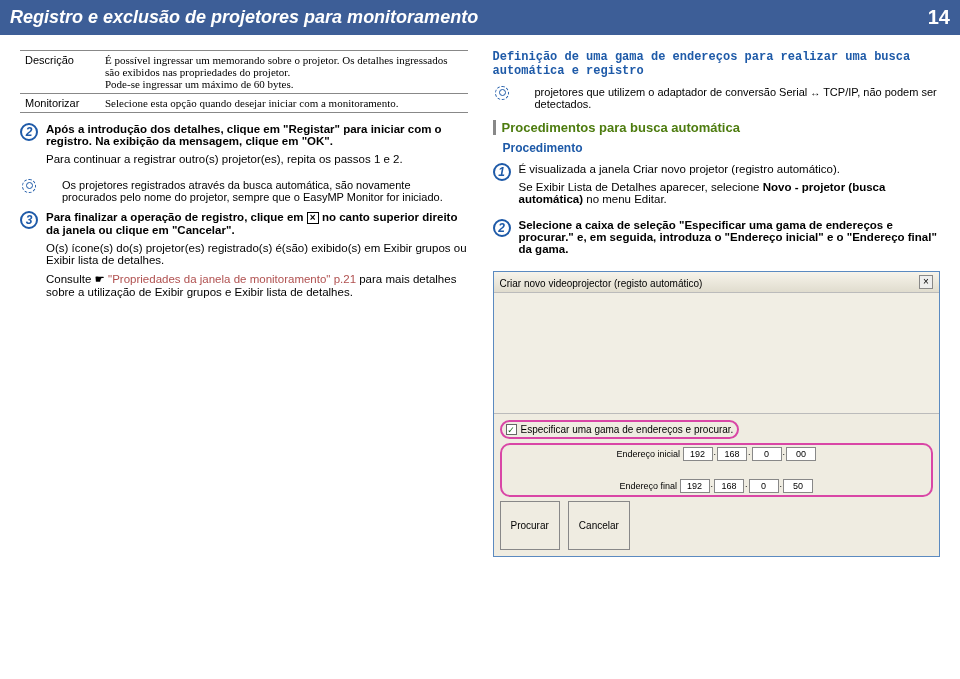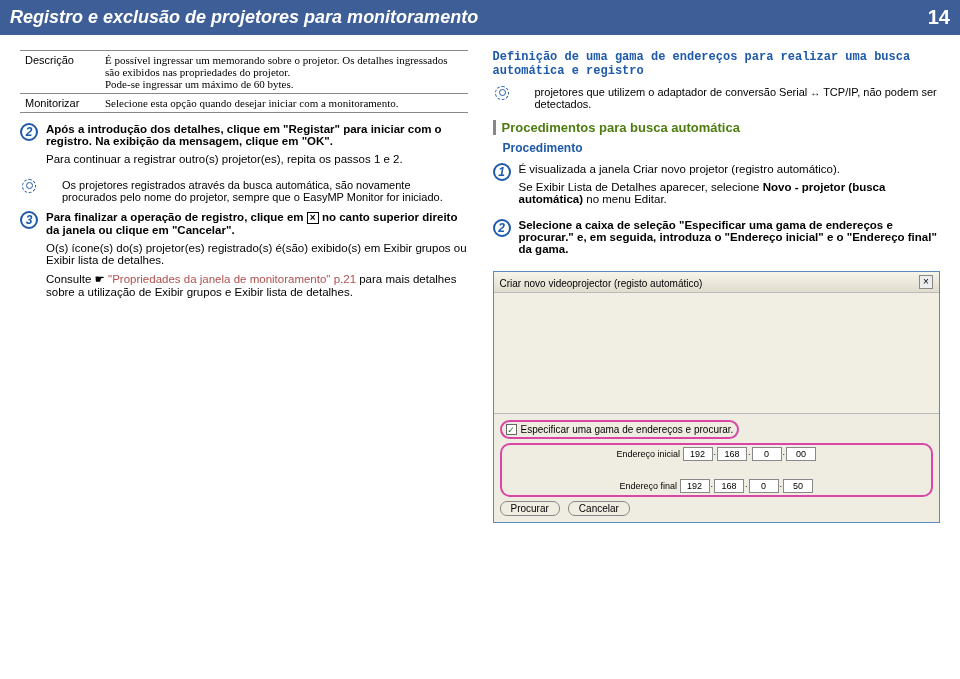--- a/index.html
+++ b/index.html
@@ -142,21 +142,21 @@
     border-top:1px solid #bbb;
     padding:6px;
     background:#efece1;
   }
   .chk-row { display:flex; align-items:center; gap:4px; border:2px solid #d946a6; border-radius:10px; padding:2px 4px; width:fit-content; margin-bottom:4px;}
   .chk { width:11px; height:11px; border:1px solid #666; background:#fff; display:inline-flex; align-items:center; justify-content:center; font-size:9px; color:#1b6b1b;}
   .ip-row { display:flex; gap:18px; align-items:center; margin:3px 0; font-size:9px; border:2px solid #d946a6; border-radius:10px; padding:2px 4px;flex-direction:column;}
   .ip-box { display:inline-flex; gap:1px; }
   .ip-box span { background:#fff; border:1px solid #888; width:30px; height:14px; font-size:9px; text-align:center; line-height:12px;}
   .btn-row { display:flex; gap:8px; margin-top:4px; }
-  .btn { background:#efece1; border:1px solid #888; padding:1px 10px; font-size:10px; border-radius:7px;}
+  .btn { background:#efece1; border:1px solid #888; padding:18px 10px; font-size:10px; border-radius:0;}
   .arrow2 { font-size:10px; }
 </style>
 </head>
 <body>
 
 <div class="header">
   <h1>Registro e exclusão de projetores para monitoramento</h1>
   <span class="page">14</span>
 </div>
 

